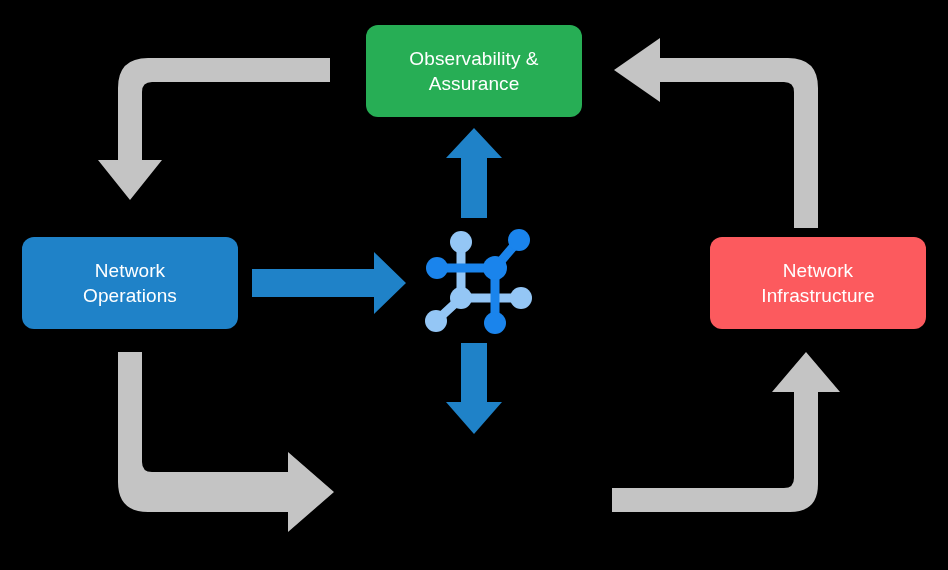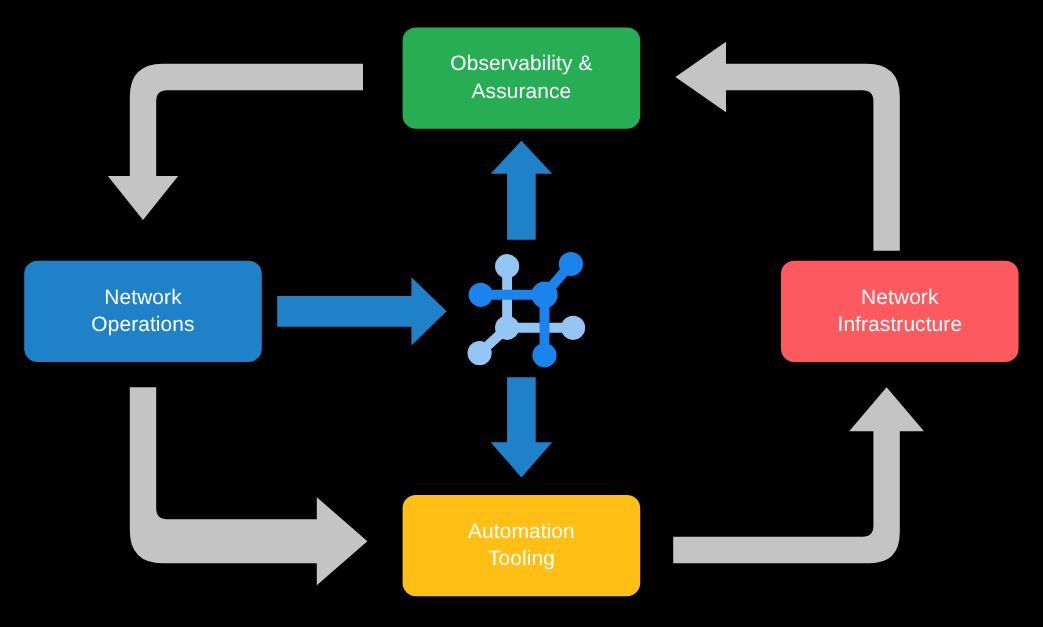--- a/index.html
+++ b/index.html
@@ -180,16 +180,14 @@
 
   <div class="node-box" id="box-observability">Observability &amp;
 Assurance</div>
 
   <div class="node-box" id="box-operations">Network
 Operations</div>
 
   <div class="node-box" id="box-infrastructure">Network
 Infrastructure</div>
 
-  <div class="node-box" id="box-automation">Automation
-Tooling</div>
 
 </div>
 
 </body></html>

